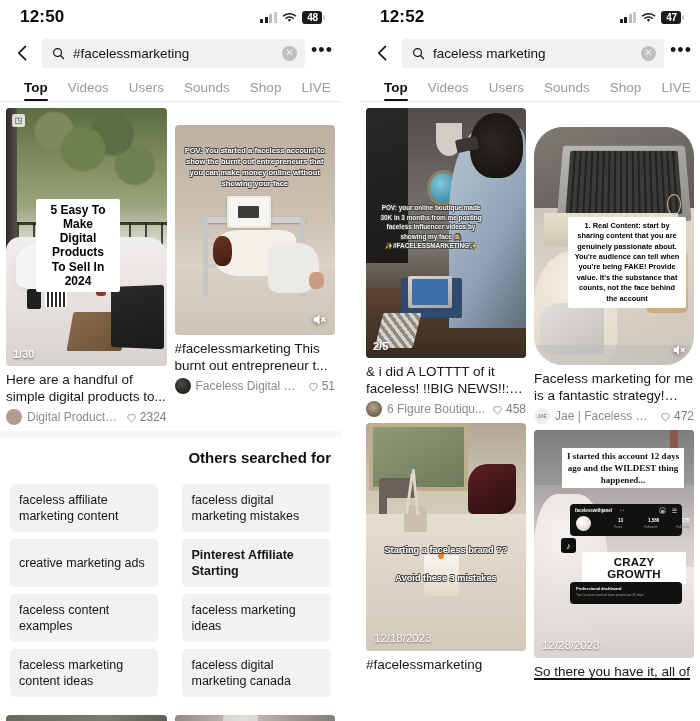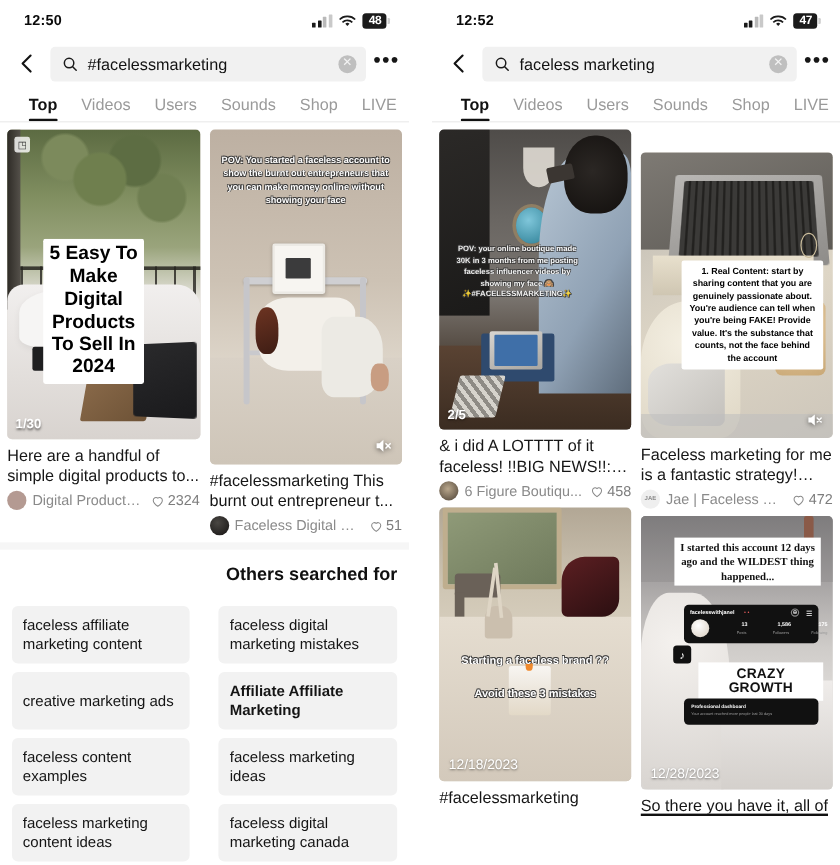--- a/index.html
+++ b/index.html
@@ -16,21 +16,21 @@
   }
   .phone.left  { border-right: 1px solid #ffffff; }
   .phone.right { border-left: 2px solid #ffffff; margin-left: 16px; }
 
   
   .statusbar {
     height: 34px; display: flex; align-items: center;
     justify-content: space-between;
     padding: 0 16px 0 20px; background:#fff;
   }
-  .clock { font-size: 12px; font-weight: 700; color:#0a0a0a; letter-spacing:.2px; }
+  .clock { font-size: 17px; font-weight: 700; color:#0a0a0a; letter-spacing:.2px; }
   .status-right { display:flex; align-items:center; gap:5px; }
   .bars { display:flex; align-items:flex-end; gap:1.5px; height:11px; }
   .bars i { display:block; width:3px; background:#1a1a1a; border-radius:.5px; }
   .bars i:nth-child(1){height:4px}
   .bars i:nth-child(2){height:6px}
   .bars i:nth-child(3){height:9px;background:#b9b9b9}
   .bars i:nth-child(4){height:11px;background:#c9c9c9}
   .wifi { width:15px;height:11px;position:relative;}
   .wifi svg { display:block; }
   .battery {
@@ -94,23 +94,23 @@
   
   .feed { padding: 6px 6px 0 6px; }
   .grid { display:flex; gap:8px; }
   .col { flex:1 1 0; min-width:0; }
   .card { margin-bottom:6px; }
   .thumb {
     position:relative; width:100%; border-radius:4px; overflow:hidden;
     background:#cfc9c0;
   }
   .thumb.t1 { height:258px; }
-  .thumb.t2 { height:279px; margin-top:0; }
+  .thumb.t2 { height:210px; margin-top:17px; }
   .thumb.t3 { height:250px; }
-  .thumb.t4 { height:238px; }
+  .thumb.t4 { height:238px;border-radius:29px; }
   .thumb.t5 { height:228px; }
   .thumb.t6 { height:228px; }
   .thumb.t7 { height:40px; }
 
   .badge {
     position:absolute; left:7px; bottom:6px; color:#fff; font-size:11px;
     font-weight:600; text-shadow:0 1px 2px rgba(0,0,0,.55);
   }
   .mute {
     position:absolute; right:7px; bottom:7px; color:#fff;
@@ -265,21 +265,21 @@
               <div style="position:absolute;left:11px;top:44%;height:14%;width:100%;background:repeating-linear-gradient(90deg,#25231f 0 2px,transparent 2px 16px);opacity:.8"></div>
 
               <div style="position:absolute;left:0;bottom:0;width:100%;height:50%;background:linear-gradient(to bottom,#f1efee,#e2dedb 60%,#d8d3cf);border-radius:14px 20px 0 0;"></div>
               <div style="position:absolute;left:6%;bottom:30%;width:52%;height:18%;background:#f6f5f4;border-radius:40% 40% 18% 18%;box-shadow:0 2px 6px rgba(0,0,0,.06)"></div>
               <div style="position:absolute;left:40%;bottom:6%;width:34%;height:15%;background:linear-gradient(135deg,#8a6a4a,#6d5236);border-radius:2px;transform:skewX(-10deg)"></div>
               <div style="position:absolute;right:2%;bottom:7%;width:34%;height:24%;background:linear-gradient(160deg,#2a2a2c,#1a1a1c);border-radius:3px;transform:perspective(200px) rotateY(-16deg)"></div>
               <div style="position:absolute;left:13%;bottom:22%;width:9%;height:8%;background:#1f1f20;border-radius:2px"></div>
               <div style="position:absolute;left:24%;bottom:23%;width:14%;height:6%;background:repeating-linear-gradient(90deg,#fff 0 2px,#2b2b2b 2px 4px);border-radius:1px"></div>
               <div style="position:absolute;left:56%;bottom:27%;width:6%;height:7%;background:#8c3b34;border-radius:2px 2px 3px 3px"></div>
               <div style="position:absolute;left:6px;top:6px;width:13px;height:13px;background:rgba(255,255,255,.8);border-radius:2px;display:flex;align-items:center;justify-content:center;font-size:8px;color:#333">◳</div>
-              <div class="ovl ovl-white-box" style="left:30px;top:91px;width:84px;padding:4px 5px;font-size:16px;white-space:pre-line;">5 Easy To Make
+              <div class="ovl ovl-white-box" style="left:30px;top:91px;width:84px;padding:4px 5px;font-size:12px;white-space:pre-line;">5 Easy To Make
 Digital Products
 To Sell In 2024</div>
               <div class="badge">1/30</div>
             </div>
             <div class="caption">Here are a handful of simple digital products to...</div>
             <div class="meta">
               <div class="avatar" style="background:#b49a92"></div>
               <div class="author">Digital Products...</div>
               <div class="likes">
                 <svg viewBox="0 0 24 24" width="13" height="13">
@@ -333,21 +333,21 @@
 
       </div>
     </div>
 
     <div class="osf-wrap">
       <div class="osf-title">Others searched for</div>
       <div class="osf-grid">
         <div class="chip">faceless affiliate marketing content</div>
         <div class="chip">faceless digital marketing mistakes</div>
         <div class="chip">creative marketing ads</div>
-        <div class="chip b">Affiliate Affiliate Marketing</div>
+        <div class="chip b">Pinterest Affiliate Starting</div>
         <div class="chip">faceless content examples</div>
         <div class="chip">faceless marketing ideas</div>
         <div class="chip">faceless marketing content ideas</div>
         <div class="chip">faceless digital marketing canada</div>
       </div>
     </div>
 
     <div class="feed" style="padding-top:8px">
       <div class="grid">
         <div class="col">

